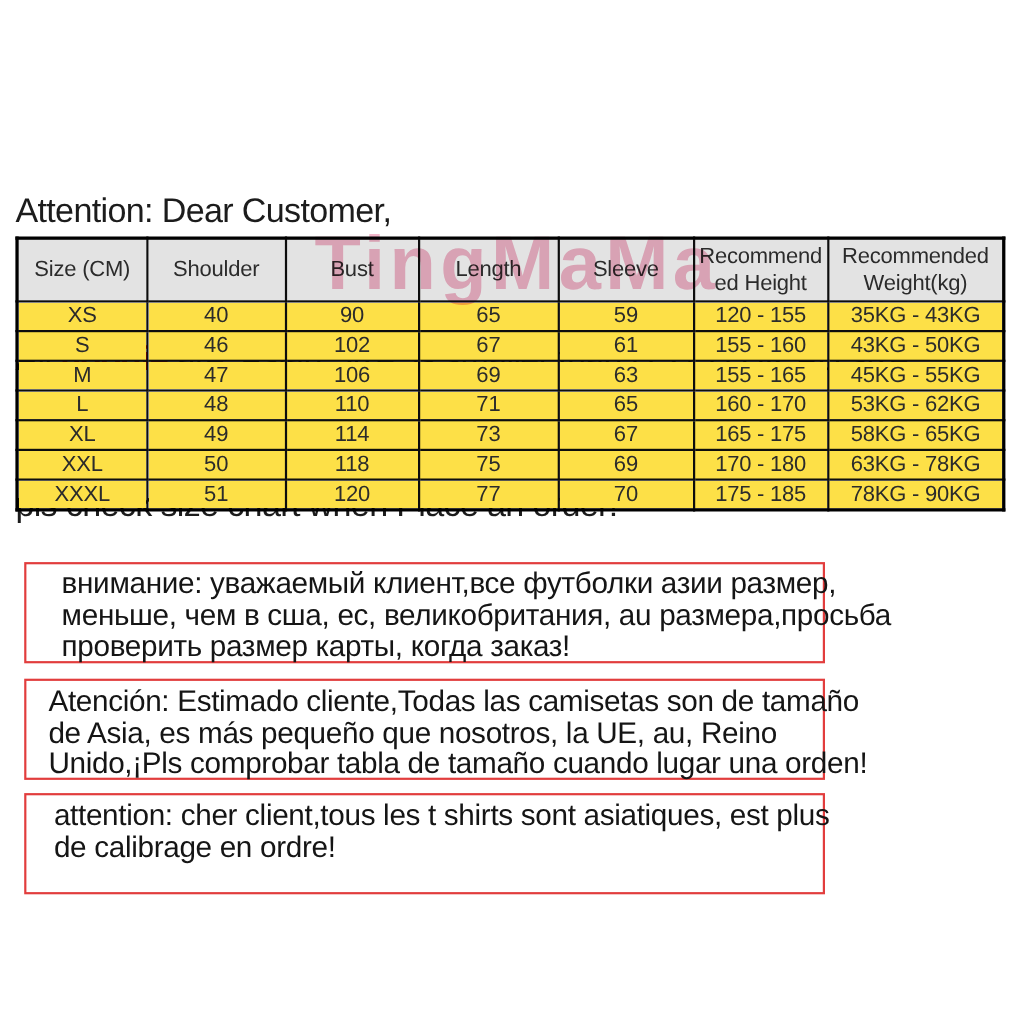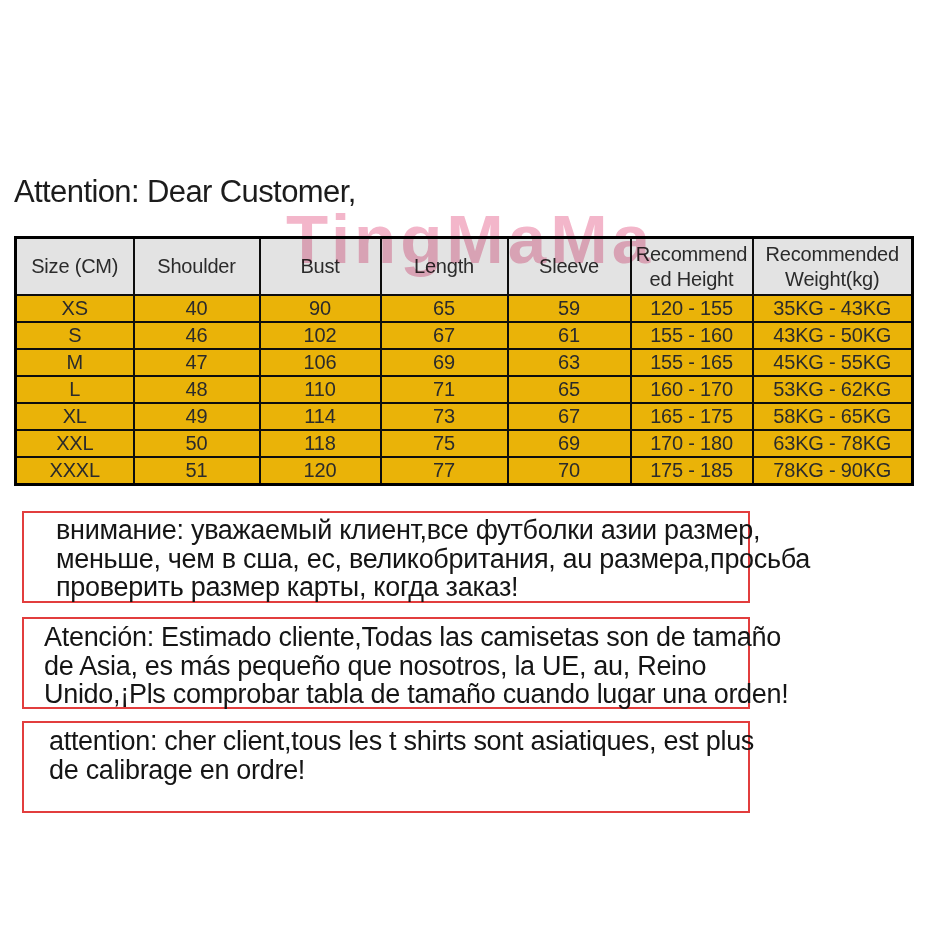--- a/index.html
+++ b/index.html
@@ -20,35 +20,35 @@
   
   .watermark{
     position:absolute;left:286px;top:200px;z-index:4;
     font-size:69px;font-weight:700;letter-spacing:4px;
     color:#ee9ab5;opacity:0.72;mix-blend-mode:multiply;
     pointer-events:none;
   }
 
   
   table.size-chart{
-    position:absolute;left:14px;top:236px;width:897px;
+    position:absolute;left:14px;top:215px;width:897px;
     border-collapse:collapse;table-layout:fixed;
     border:3px solid #000;
   }
   table.size-chart th,table.size-chart td{
     border:2px solid #0d0d0d;
     text-align:center;vertical-align:middle;
     color:#2b2b2b;font-size:20px;letter-spacing:-0.2px;
     padding:0;overflow:hidden;
   }
   table.size-chart th{
     height:55px;background:#e3e3e3;font-weight:400;
     white-space:pre-line;line-height:25px;
   }
-  table.size-chart td{height:25px;background:#eab308;}
+  table.size-chart td{height:25px;background:#fde047;}
 
   
   .note{
     position:absolute;left:22px;width:728px;box-sizing:border-box;
     border:2px solid #e23d3d;background:#ffffff;
     color:#151515;font-size:27px;line-height:28.5px;letter-spacing:-0.3px;
   }
   .note div{white-space:nowrap;}
   #note-ru{top:511px;height:92px;padding:3px 8px 0 32px;}
   #note-es{top:617px;height:92px;padding:4px 8px 0 20px;}

